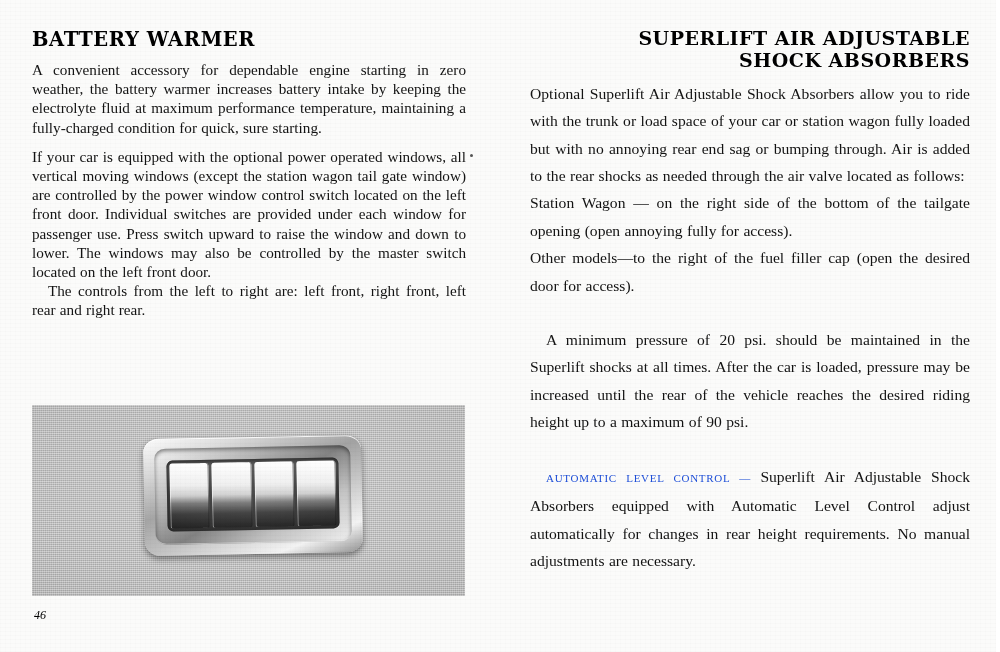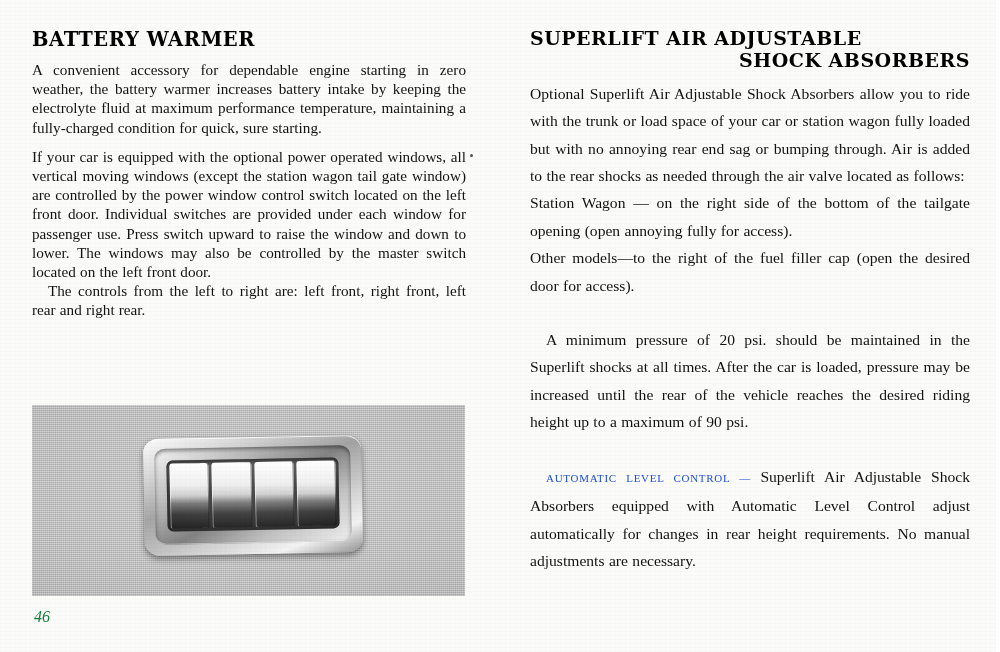--- a/index.html
+++ b/index.html
@@ -150,22 +150,22 @@
       linear-gradient(180deg, #ffffff 0%, #ededed 34%, #c9c9c9 50%, #6a6a6a 62%, #2a2a2a 78%, #101010 100%);
     box-shadow: inset -1px 0 0 rgba(0,0,0,.5), inset 1px 0 0 rgba(255,255,255,.55);
   }
 
   .pagenum {
     position: absolute;
     left: 34px;
     top: 608px;
     font-family: "Liberation Serif", "DejaVu Serif", serif;
     font-style: italic;
-    font-size: 16px;
-    color: #15803d;
+    font-size: 12px;
+    color: #000000;
     z-index: 4;
   }
   .speck {
     position: absolute;
     left: 470px;
     top: 154px;
     width: 3px;
     height: 3px;
     background: #555;
     border-radius: 50%;
@@ -199,21 +199,21 @@
           <div class="rocker"></div>
           <div class="rocker"></div>
         </div>
       </div>
     </div>
     <div class="vign"></div>
   </div>
 
   <div class="col col-right">
 
-    <h2 class="head right-head" style="margin-top:27px;">SUPERLIFT AIR ADJUSTABLE</h2>
+    <h2 class="head right-head" style="margin-top:27px;text-align:right;">SUPERLIFT AIR ADJUSTABLE</h2>
     <h2 class="head right-head" style="margin-top:0;text-align:right;">SHOCK ABSORBERS</h2>
 
     <p class="body" style="margin-top:8px;">Optional Superlift Air Adjustable Shock Absorbers allow you to ride with the trunk or load space of your car or station wagon fully loaded but with no annoying rear end sag or bumping through. Air is added to the rear shocks as needed through the air valve located as follows:</p>
 
     <p class="body" style="margin-top:0;">Station Wagon — on the right side of the bottom of the tailgate opening (open annoying fully for access).</p>
 
     <p class="body" style="margin-top:0;">Other models—to the right of the fuel filler cap (open the desired door for access).</p>
 
     <p class="body indent" style="margin-top:27px;">A minimum pressure of 20 psi. should be maintained in the Superlift shocks at all times. After the car is loaded, pressure may be increased until the rear of the vehicle reaches the desired riding height up to a maximum of 90 psi.</p>
 

